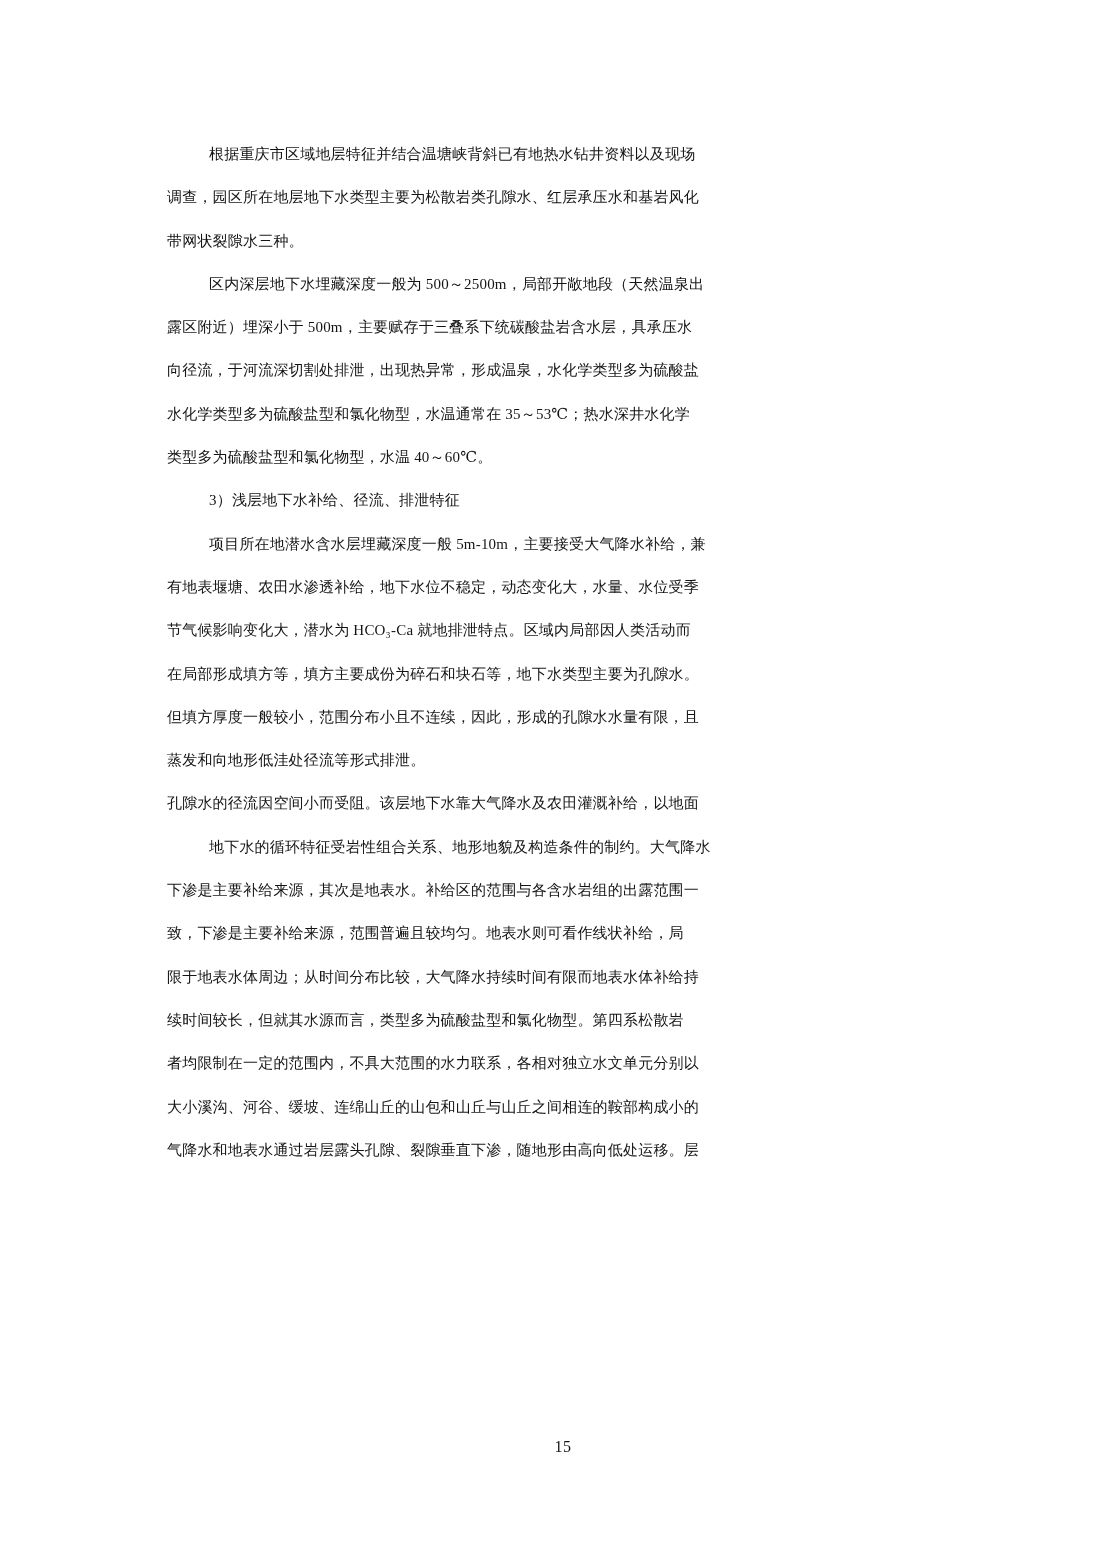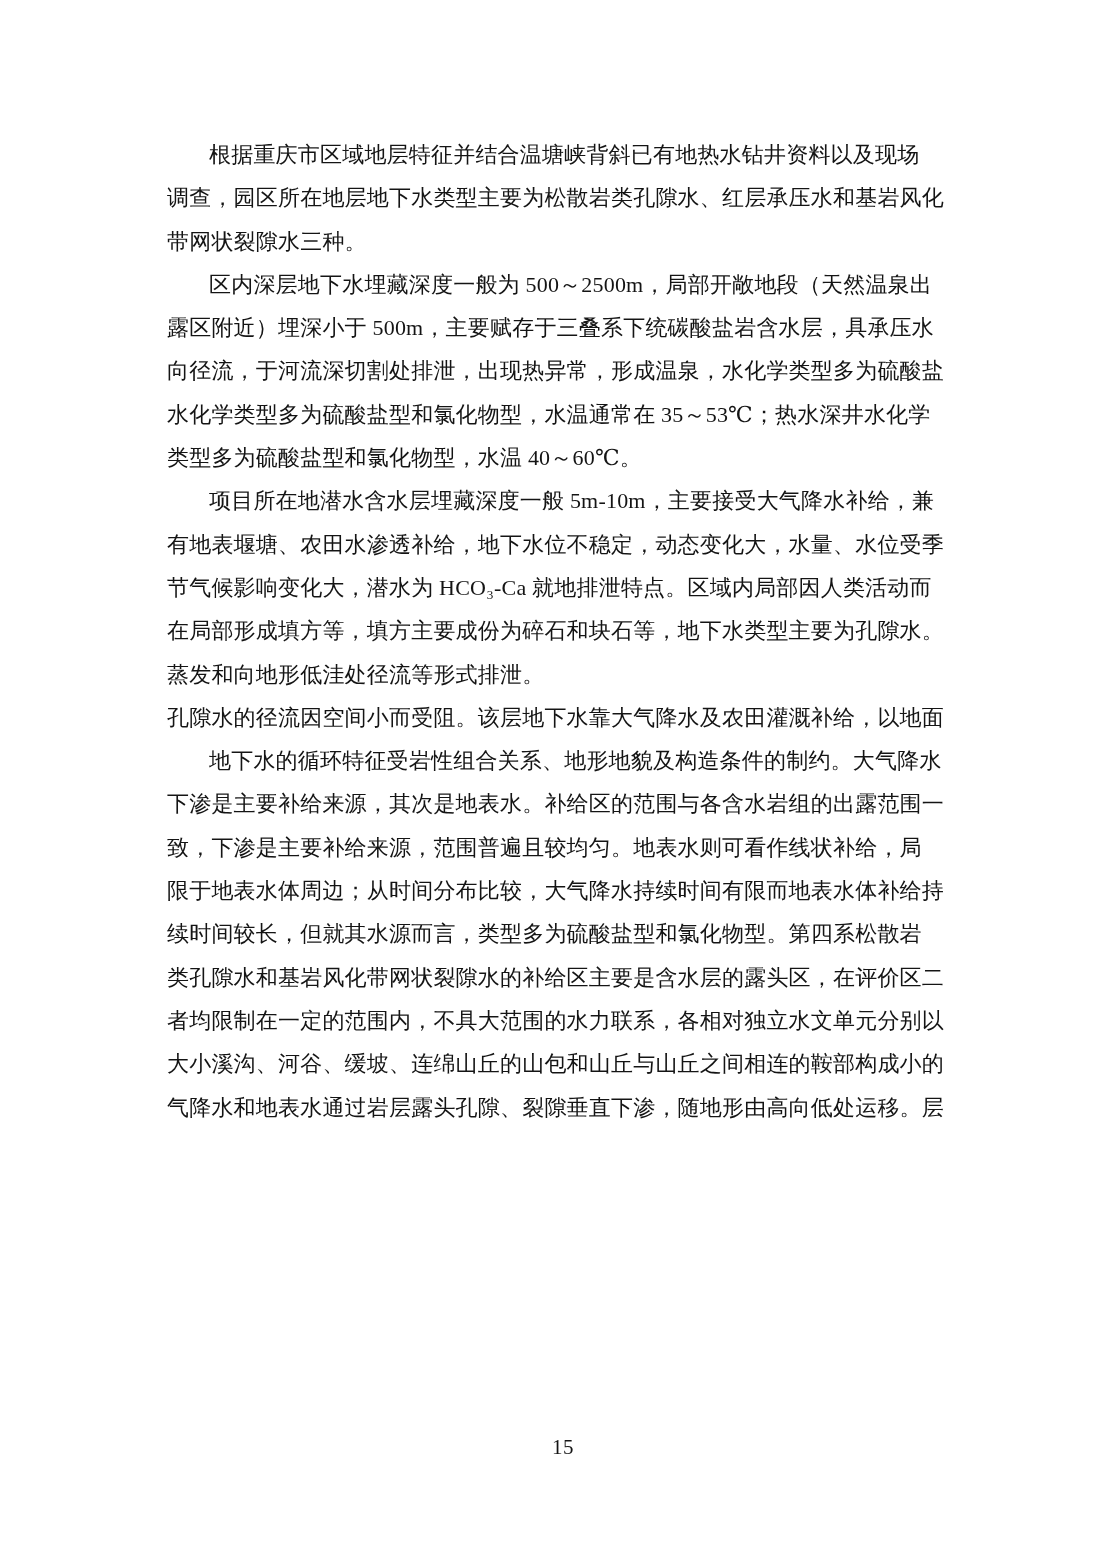--- a/index.html
+++ b/index.html
@@ -16,64 +16,65 @@
     font-family: "Liberation Serif", "DejaVu Serif", serif;
     color: #141414;
   }
   .text-block {
     position: absolute;
     left: 167px;
     top: 133px;
     width: 792px;
   }
   .line {
-    font-size: 22px;
+    font-size: 15px;
     line-height: 43.3px;
     height: 43.3px;
     letter-spacing: 0.2px;
     white-space: pre;
     text-rendering: optimizeLegibility;
   }
   .line.indent {
     text-indent: 42px;
   }
   .page-number {
     position: absolute;
     left: 167px;
     top: 1432px;
     width: 792px;
     text-align: center;
-    font-size: 21px;
+    font-size: 16px;
     line-height: 30px;
     letter-spacing: 0.5px;
   }
 </style>
 </head>
 <body>
 
 <div class="page">
   <div class="text-block">
       <div class="line indent">根据重庆市区域地层特征并结合温塘峡背斜已有地热水钻井资料以及现场</div>
       <div class="line">调查，园区所在地层地下水类型主要为松散岩类孔隙水、红层承压水和基岩风化</div>
       <div class="line">带网状裂隙水三种。</div>
       <div class="line indent">区内深层地下水埋藏深度一般为 500～2500m，局部开敞地段（天然温泉出</div>
       <div class="line">露区附近）埋深小于 500m，主要赋存于三叠系下统碳酸盐岩含水层，具承压水</div>
       <div class="line">向径流，于河流深切割处排泄，出现热异常，形成温泉，水化学类型多为硫酸盐</div>
       <div class="line">水化学类型多为硫酸盐型和氯化物型，水温通常在 35～53℃；热水深井水化学</div>
       <div class="line">类型多为硫酸盐型和氯化物型，水温 40～60℃。</div>
+      <div class="line indent">3）浅层地下水补给、径流、排泄特征</div>
       <div class="line indent">项目所在地潜水含水层埋藏深度一般 5m-10m，主要接受大气降水补给，兼</div>
       <div class="line">有地表堰塘、农田水渗透补给，地下水位不稳定，动态变化大，水量、水位受季</div>
       <div class="line">节气候影响变化大，潜水为 HCO₃-Ca 就地排泄特点。区域内局部因人类活动而</div>
       <div class="line">在局部形成填方等，填方主要成份为碎石和块石等，地下水类型主要为孔隙水。</div>
+      <div class="line">但填方厚度一般较小，范围分布小且不连续，因此，形成的孔隙水水量有限，且</div>
       <div class="line">蒸发和向地形低洼处径流等形式排泄。</div>
       <div class="line">孔隙水的径流因空间小而受阻。该层地下水靠大气降水及农田灌溉补给，以地面</div>
       <div class="line indent">地下水的循环特征受岩性组合关系、地形地貌及构造条件的制约。大气降水</div>
       <div class="line">下渗是主要补给来源，其次是地表水。补给区的范围与各含水岩组的出露范围一</div>
       <div class="line">致，下渗是主要补给来源，范围普遍且较均匀。地表水则可看作线状补给，局</div>
       <div class="line">限于地表水体周边；从时间分布比较，大气降水持续时间有限而地表水体补给持</div>
       <div class="line">续时间较长，但就其水源而言，类型多为硫酸盐型和氯化物型。第四系松散岩</div>
-      <div class="line">类孔隙水和基岩风化带网状裂隙水的补给区主要是含水层的露头区，在评价区二</div>
       <div class="line">者均限制在一定的范围内，不具大范围的水力联系，各相对独立水文单元分别以</div>
       <div class="line">大小溪沟、河谷、缓坡、连绵山丘的山包和山丘与山丘之间相连的鞍部构成小的</div>
       <div class="line">气降水和地表水通过岩层露头孔隙、裂隙垂直下渗，随地形由高向低处运移。层</div>
     </div>
   <div class="page-number">15</div>
 </div>
 
 </body></html>

